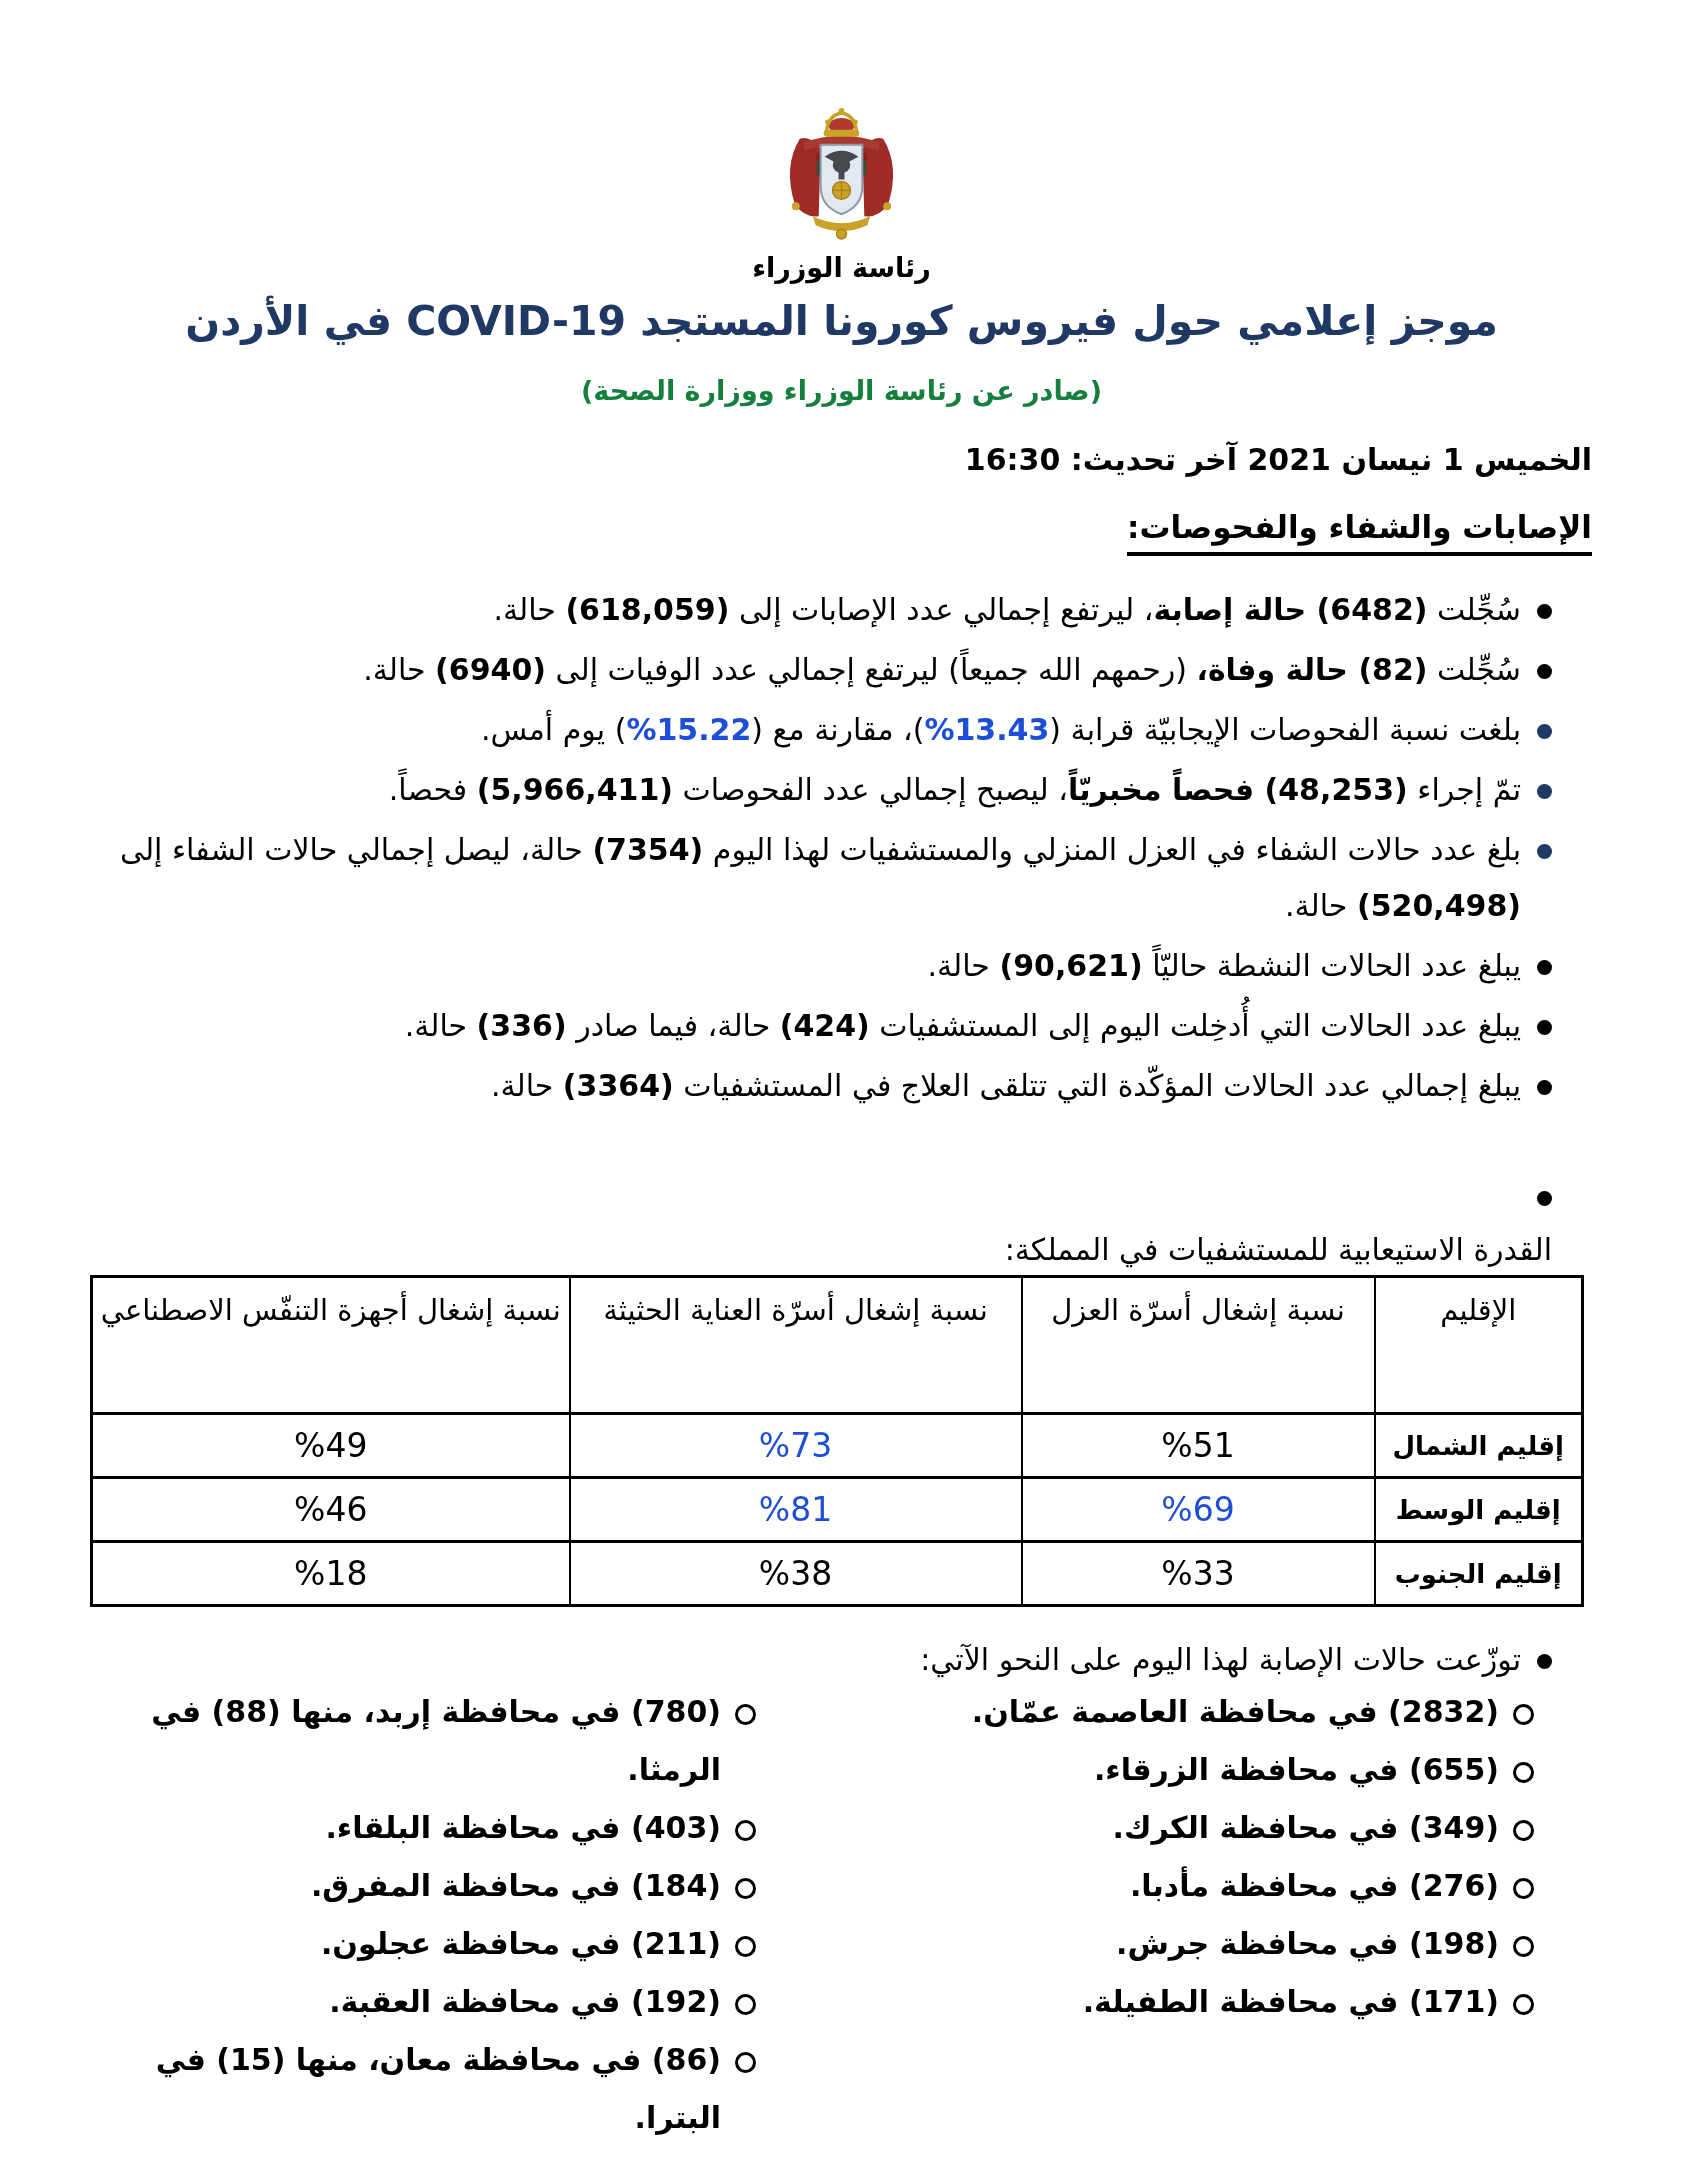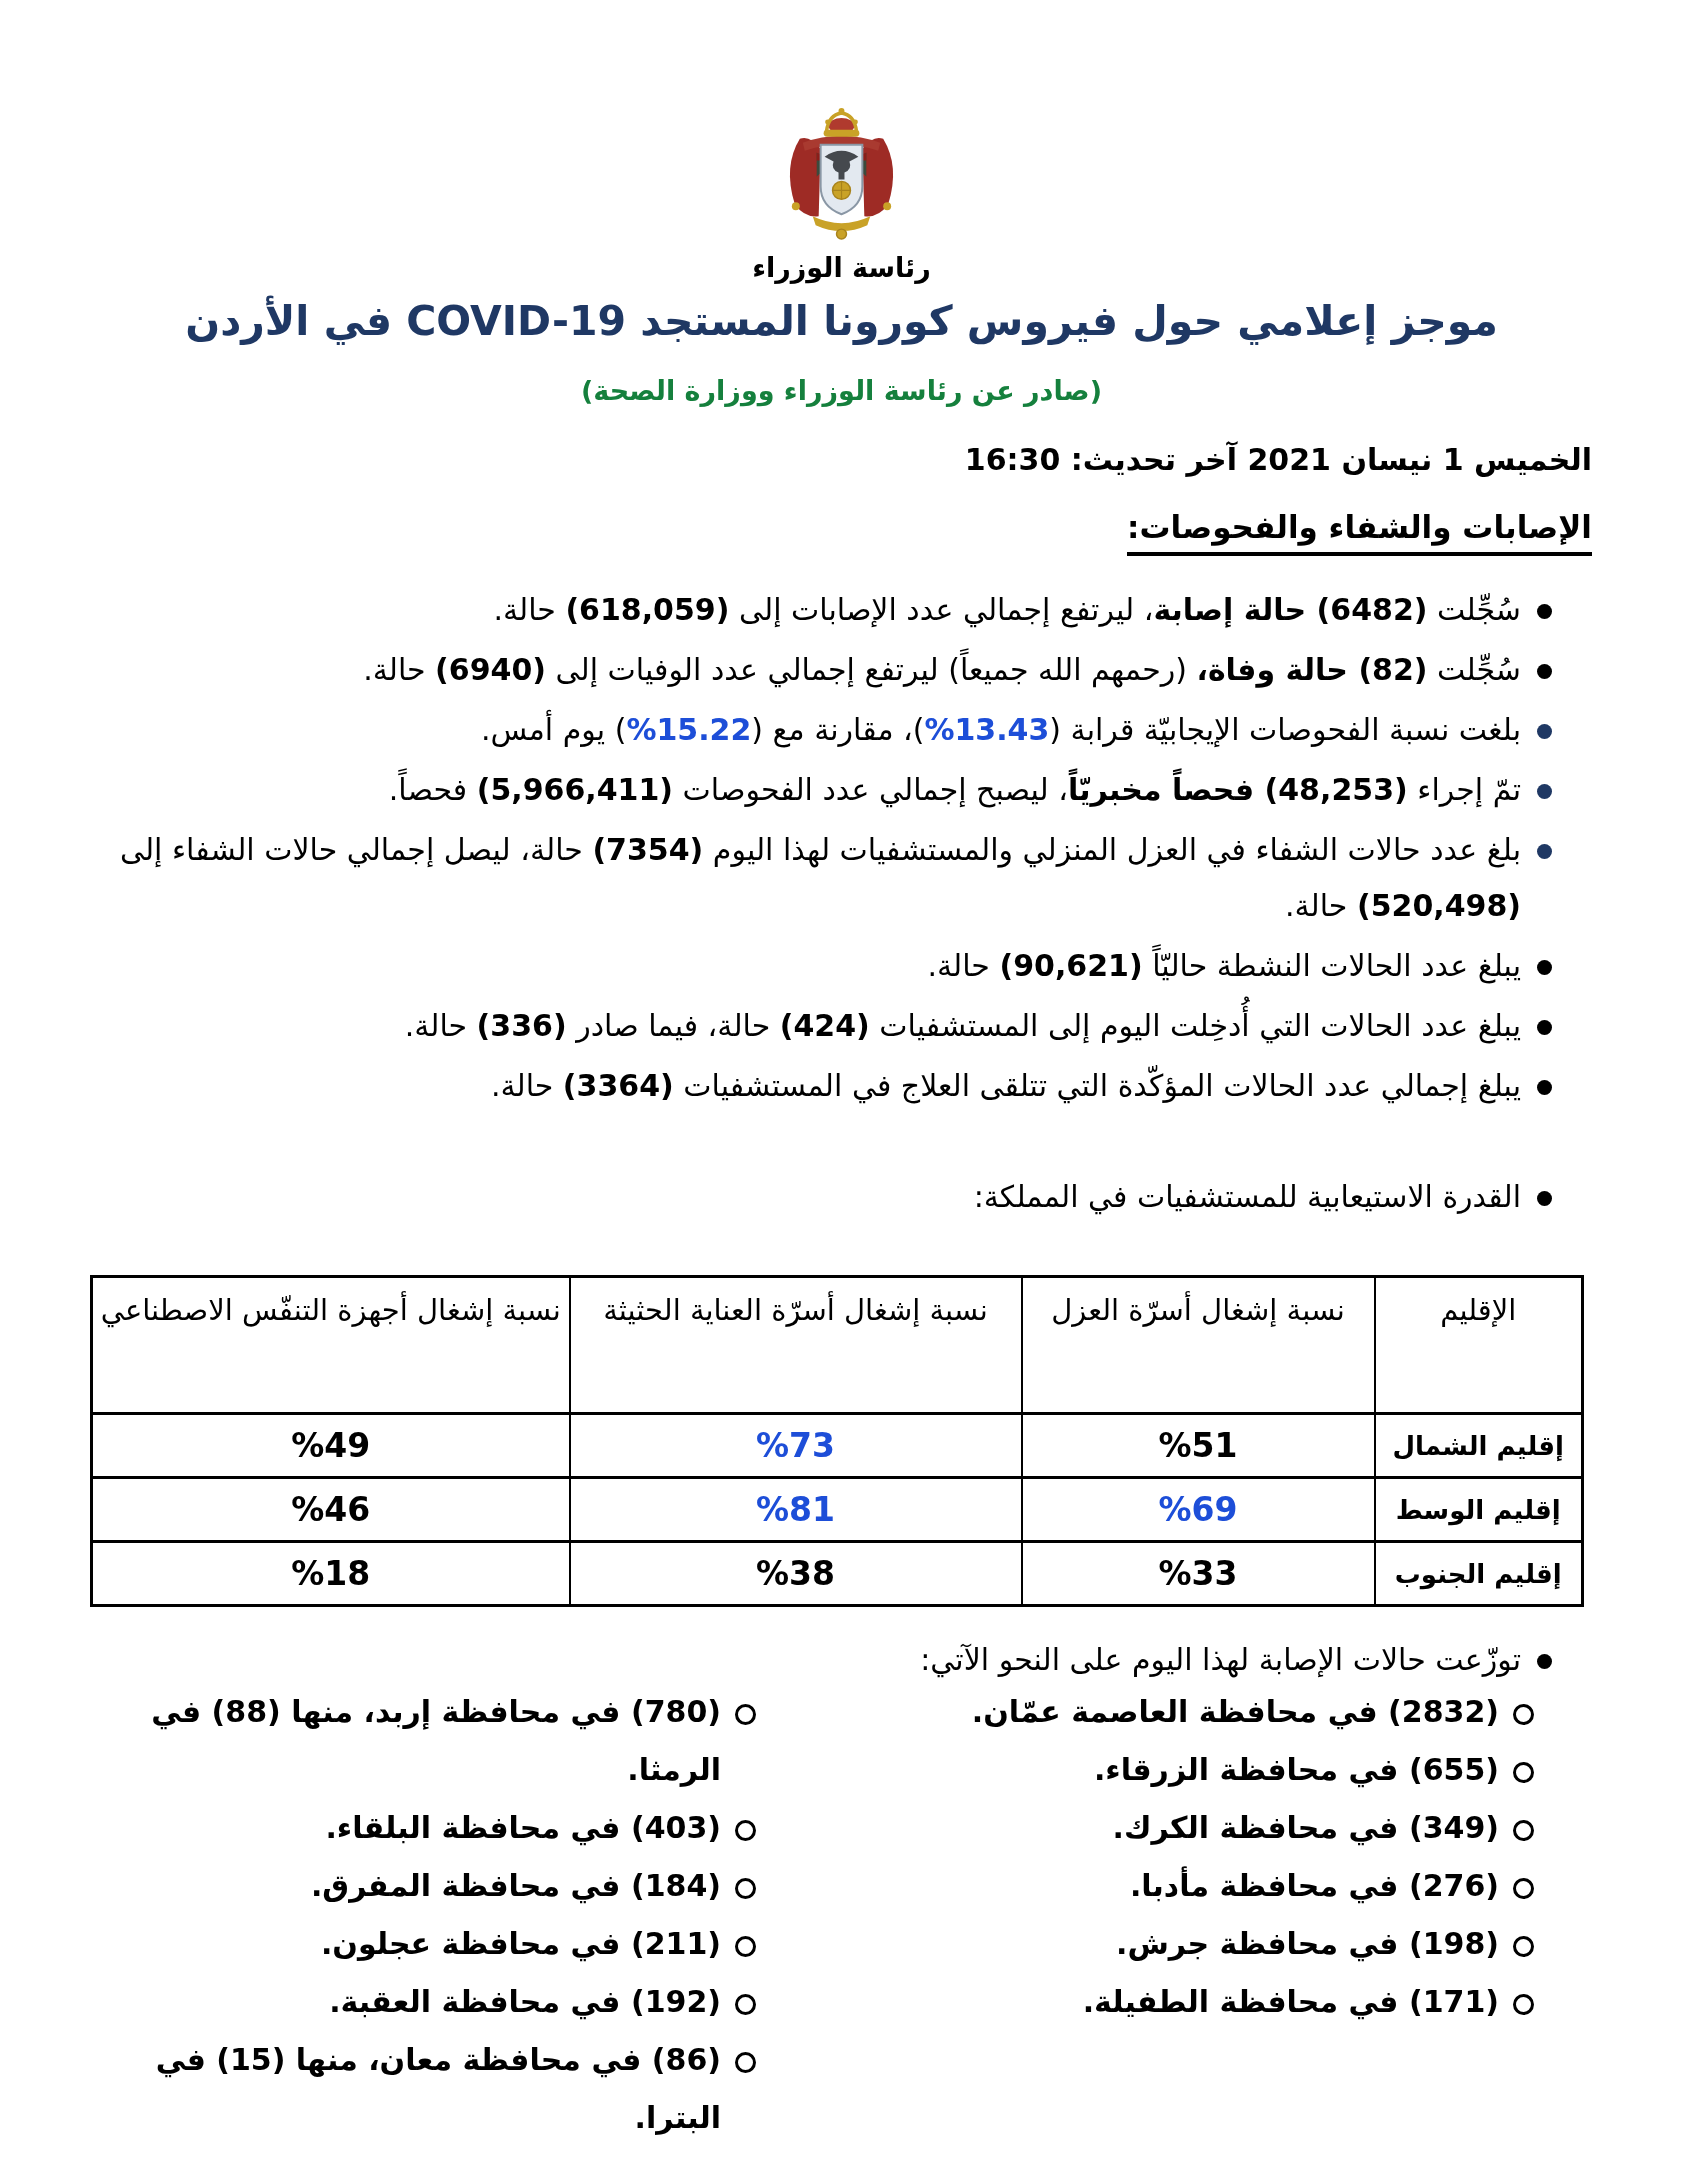--- a/index.html
+++ b/index.html
@@ -19,31 +19,31 @@
   .section-heading{position:absolute;top:509px;right:91px;left:91px;text-align:right;}
   .section-heading span{display:inline-block;font-size:31px;font-weight:bold;
     border-bottom:4px solid #000;padding-bottom:7px;}
   
   .bullets{position:absolute;top:582px;right:91px;left:91px;}
   .bullet{display:flex;gap:16px;padding-right:40px;font-size:30px;line-height:56px;
     margin-bottom:4px;}
   .bullet .txt{flex:1;text-align:right;}
   .dot{flex:none;width:15px;height:15px;border-radius:50%;background:#000;margin-top:22px;}
   .dot.navy{background:#1f3864;}
-  .bullet.spaced{margin-top:55px;}
+  .bullet.spaced{margin-top:55px;flex-direction:column;}
   .b{font-weight:bold;}
   .red{color:#1d4ed8;}
   .ltr{direction:ltr;unicode-bidi:isolate;}
   
   .cap-table{position:absolute;top:1275px;right:99px;width:1492px;
     border-collapse:collapse;table-layout:fixed;border:3px solid #000;}
   .cap-table th,.cap-table td{border:2px solid #000;border-top-width:3px;border-bottom-width:3px;}
   .cap-table th{height:123px;vertical-align:top;padding-top:10px;text-align:center;
     font-size:29px;font-weight:normal;line-height:1.55;}
-  .cap-table td{height:59px;vertical-align:middle;text-align:center;font-size:33px;font-weight:bold;}
+  .cap-table td{height:59px;vertical-align:middle;text-align:center;font-size:33px;font-weight:normal;}
   .cap-table td.region{font-size:26px;font-weight:bold;margin-left:22px;}
   
   .dist-intro{position:absolute;top:1632px;right:91px;left:91px;}
   .gov-col{position:absolute;}
   .gov-right{top:1683px;right:141px;width:970px;}
   .gov-left{top:1683px;right:919px;width:693px;}
   .gov-item{display:flex;gap:14px;padding-right:8px;font-size:30px;line-height:58px;}
   .gov-item .txt{flex:1;text-align:right;}
   .circ{flex:none;width:15px;height:15px;border:3px solid #000;border-radius:50%;
     background:#fff;margin-top:21px;}

